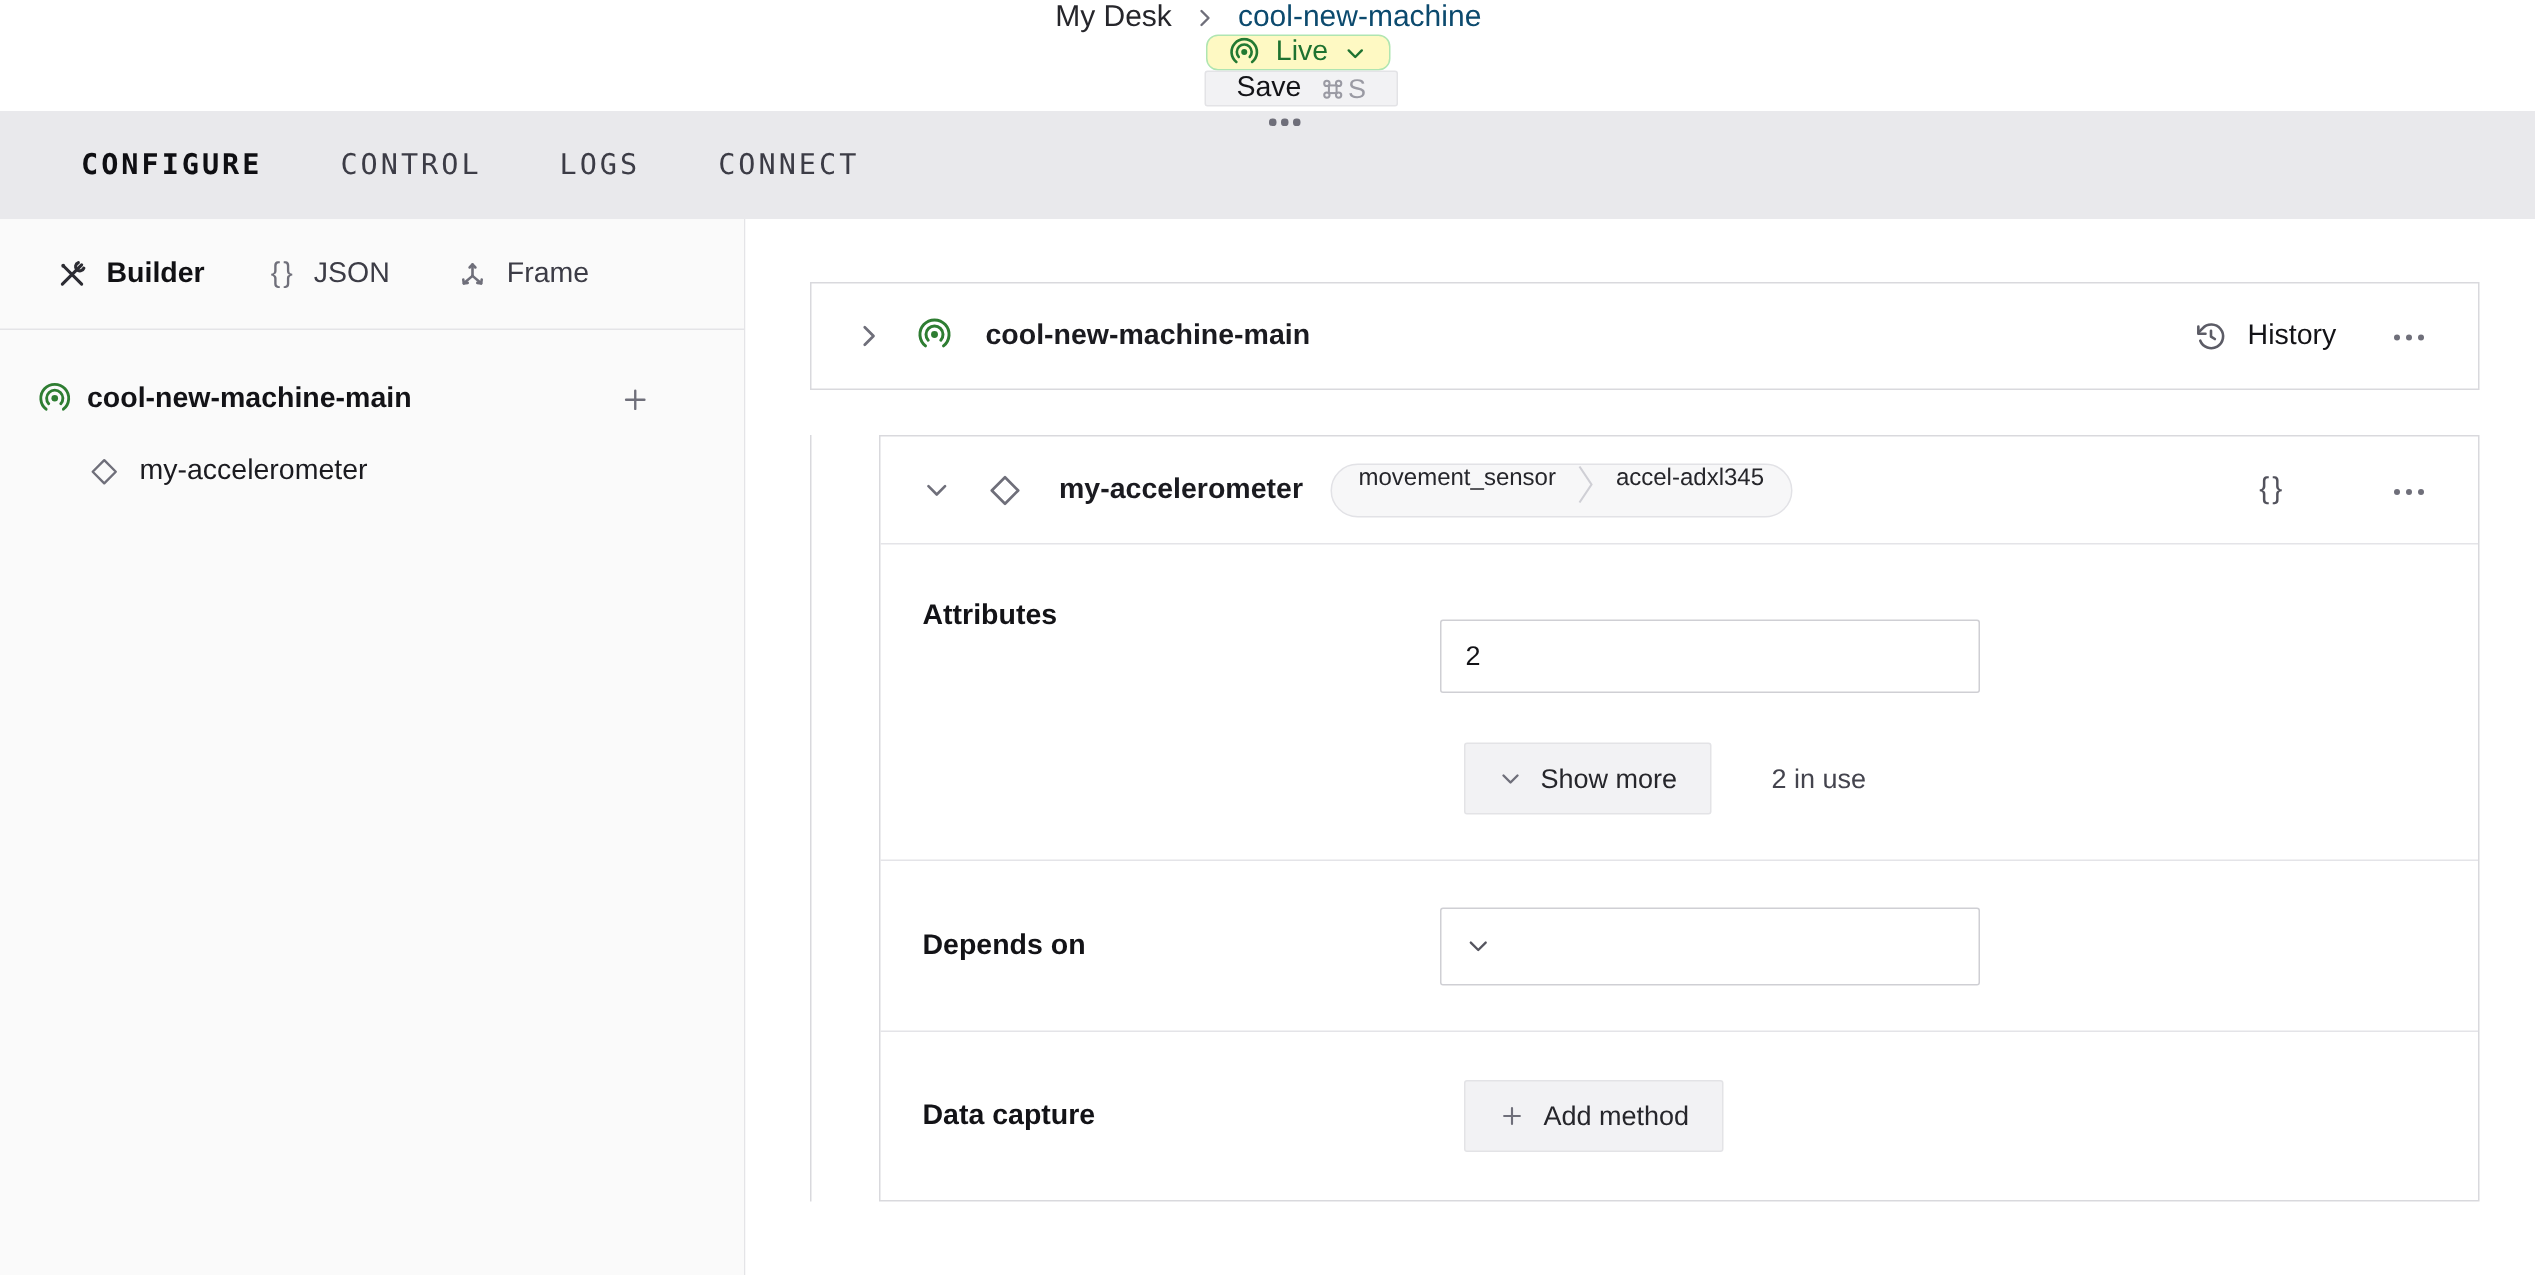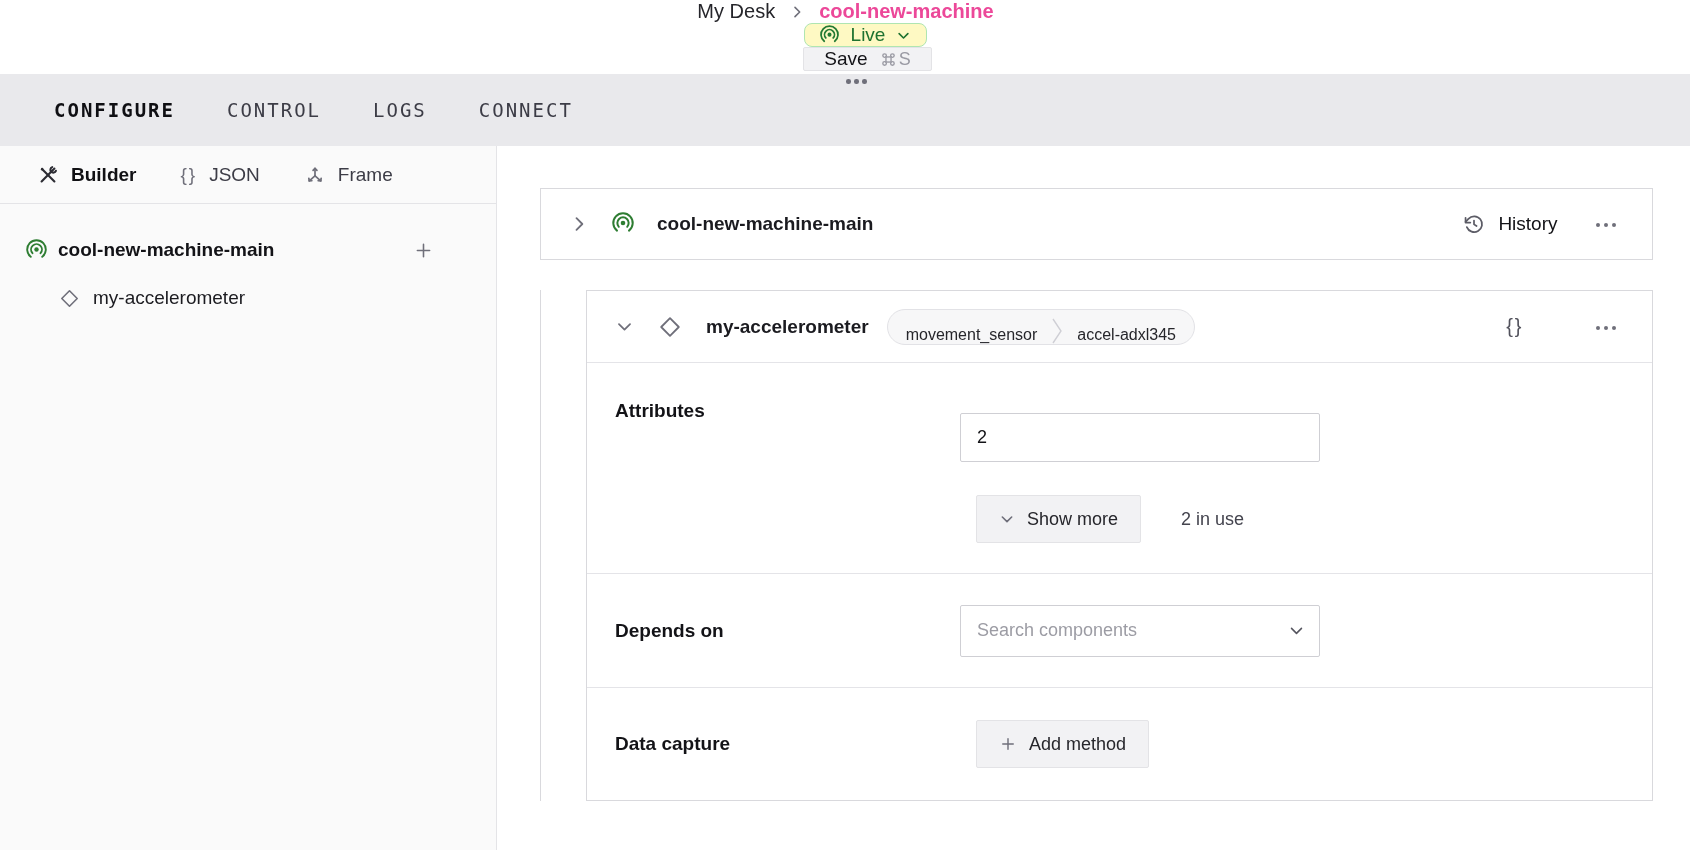--- a/index.html
+++ b/index.html
@@ -9,21 +9,21 @@
     background:#ffffff; color:#1b1b20; overflow:hidden;
     -webkit-font-smoothing:antialiased;
   }
   svg { display:block; }
 
   
   .topbar { height:74px; display:flex; align-items:center; padding:0 36px 0 37px; background:#fff;flex-direction:column; }
   .breadcrumb { display:flex; align-items:center; gap:14px; font-size:20px; }
   .bc-parent { color:#26262b; cursor:pointer; }
   .bc-sep { color:#6f6f7a; }
-  .bc-current { font-weight:700; color:#ec4899; }
+  .bc-current { font-weight:400; color:#0c4a6e; }
   .live-badge {
     margin-left:40px; display:flex; align-items:center; gap:11px;
     height:42px; padding:0 15px 0 14px;
     background:#fef9c3; border:1px solid #afe5b1; border-radius:8px;
     font-size:19px; color:#1e7230; font-weight:500; cursor:pointer; font-family:inherit;
   }
   .live-badge .ic-broadcast { color:#237a33; }
   .topbar-spacer { flex:1; }
   .save-btn {
     display:flex; align-items:center; gap:12px; height:48px; padding:0 20px;
@@ -42,21 +42,21 @@
     font-size:19px; letter-spacing:2px; color:#3c3c46;
   }
   .tab { cursor:pointer; margin-right:52px; }
   .tab.active { font-weight:700; color:#0f0f13; }
 
   
   .content { display:flex; height:704px; }
 
   
   .sidebar { width:497px; background:#fafafa; border-right:1px solid #e4e4e7; flex-shrink:0; }
-  .mode-tabs { height:58px; display:flex; align-items:center; padding-left:37px; border-bottom:1px solid #e4e4e7; }
+  .mode-tabs { height:74px; display:flex; align-items:center; padding-left:37px; border-bottom:1px solid #e4e4e7; }
   .mode-tab { display:flex; align-items:center; gap:12px; font-size:19px; color:#3c3c46; cursor:pointer; margin-right:44px; }
   .mode-tab .m-icon { color:#6f6f7a; }
   .mode-tab.active { color:#111114; font-weight:700; }
   .mode-tab.active .m-icon { color:#2c2c33; }
   .braces-glyph { font-size:19px; letter-spacing:2px; font-weight:400; }
 
   .tree { padding-top:22px; }
   .tree-row { height:48px; display:flex; align-items:center; font-size:19px; cursor:pointer; }
   .tree-row.root { padding-left:25px; }
   .root-icon { color:#2e7d32; }
@@ -79,21 +79,21 @@
   .history-btn .h-icon { color:#5c5c66; }
   .card-right .dots-btn { margin-left:30px; }
 
   .child-wrap { position:relative; margin-top:30px; padding-left:46px; }
   .child-wrap::before { content:""; position:absolute; left:0; top:0; bottom:0; width:1px; background:#d9d9dd; }
 
   .comp-header { height:72px; display:flex; align-items:center; padding:0 28px; border-bottom:1px solid #e4e4e8; }
   .comp-header .diamond { margin-left:24px; }
   .comp-title { font-weight:700; font-size:19px; margin-left:24px; white-space:nowrap; }
   .badge {
-    margin-left:18px; display:flex; align-items:flex-end; height:36px;
+    margin-left:18px; display:flex; align-items:flex-start; height:36px;
     background:#f7f7f8; border:1px solid #e2e2e6; border-radius:18px;
     font-size:16px; color:#26262b; white-space:nowrap;
   }
   .badge-type { padding:0 13px 0 18px; }
   .badge-chev { color:#cfcfd5; }
   .badge-model { padding:0 18px 0 13px; }
   .braces-btn { background:none; border:none; cursor:pointer; color:#52525c; font-size:20px;
     letter-spacing:2px; font-family:inherit; margin-right:34px; }
 
   .section { display:flex; padding:0 28px; }
@@ -340,21 +340,20 @@
                 <span>Show more</span>
               </button>
               <span class="in-use">2 in use</span>
             </div>
           </div>
         </div>
 
         <div class="section sec-depends">
           <span class="section-label">Depends on</span>
           <div class="select-box">
-            <input class="select-input" type="text" placeholder="Search components" style="">
             <span class="chev">
               <svg width="17" height="17" viewBox="0 0 24 24" fill="none" stroke="currentColor" stroke-width="2.2" stroke-linecap="round" stroke-linejoin="round">
                   <path d="M5 9l7 7 7-7"></path>
                 </svg>
             </span>
           </div>
         </div>
 
         <div class="section sec-capture">
           <span class="section-label">Data capture</span>

